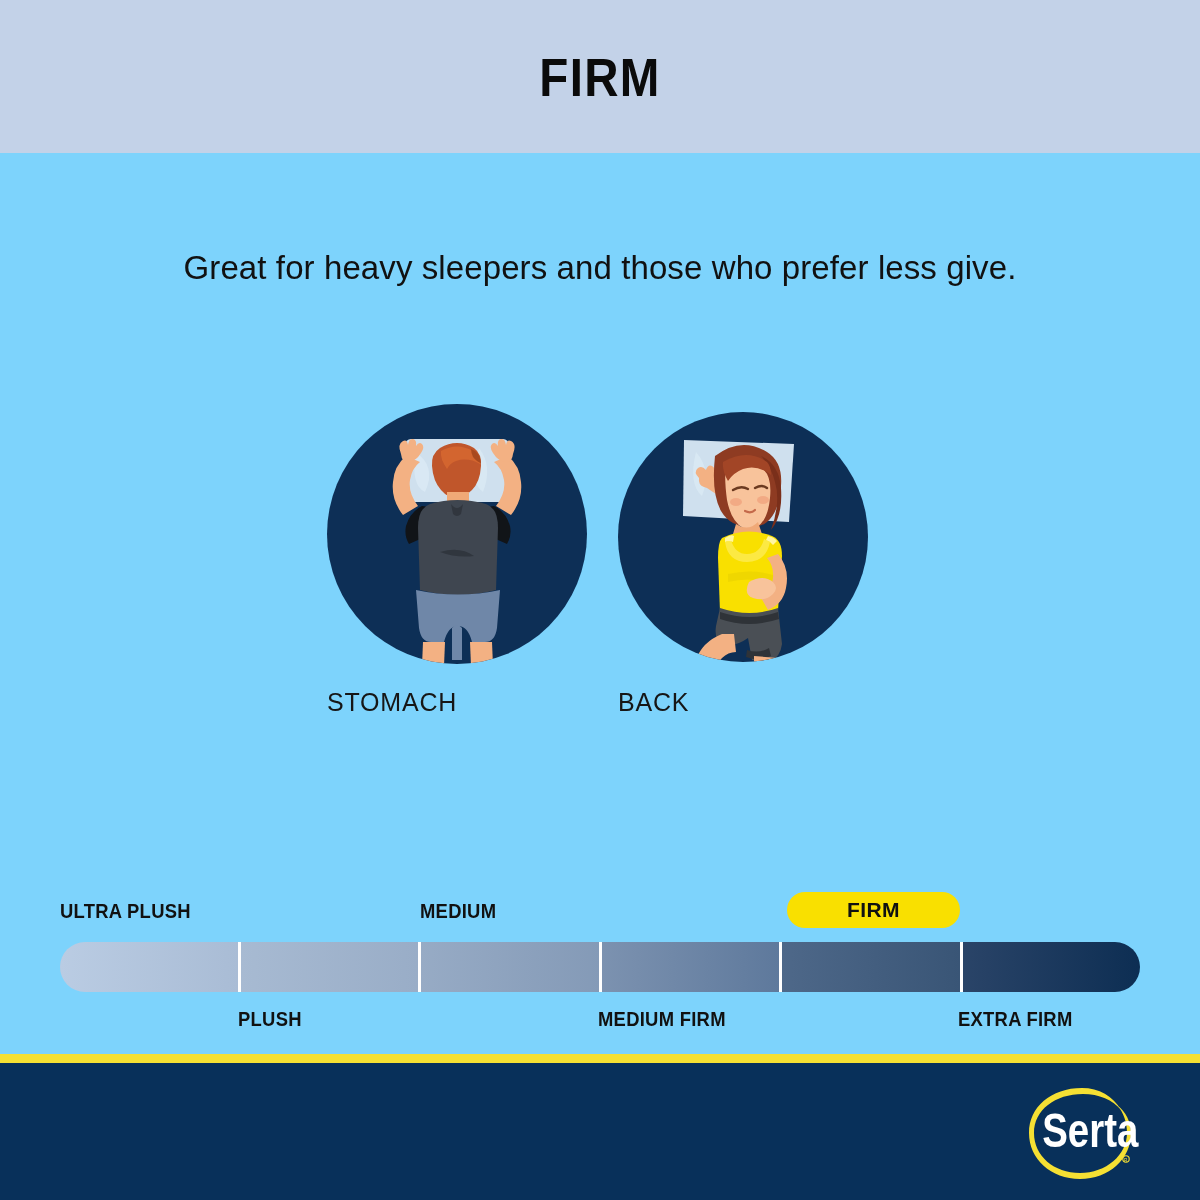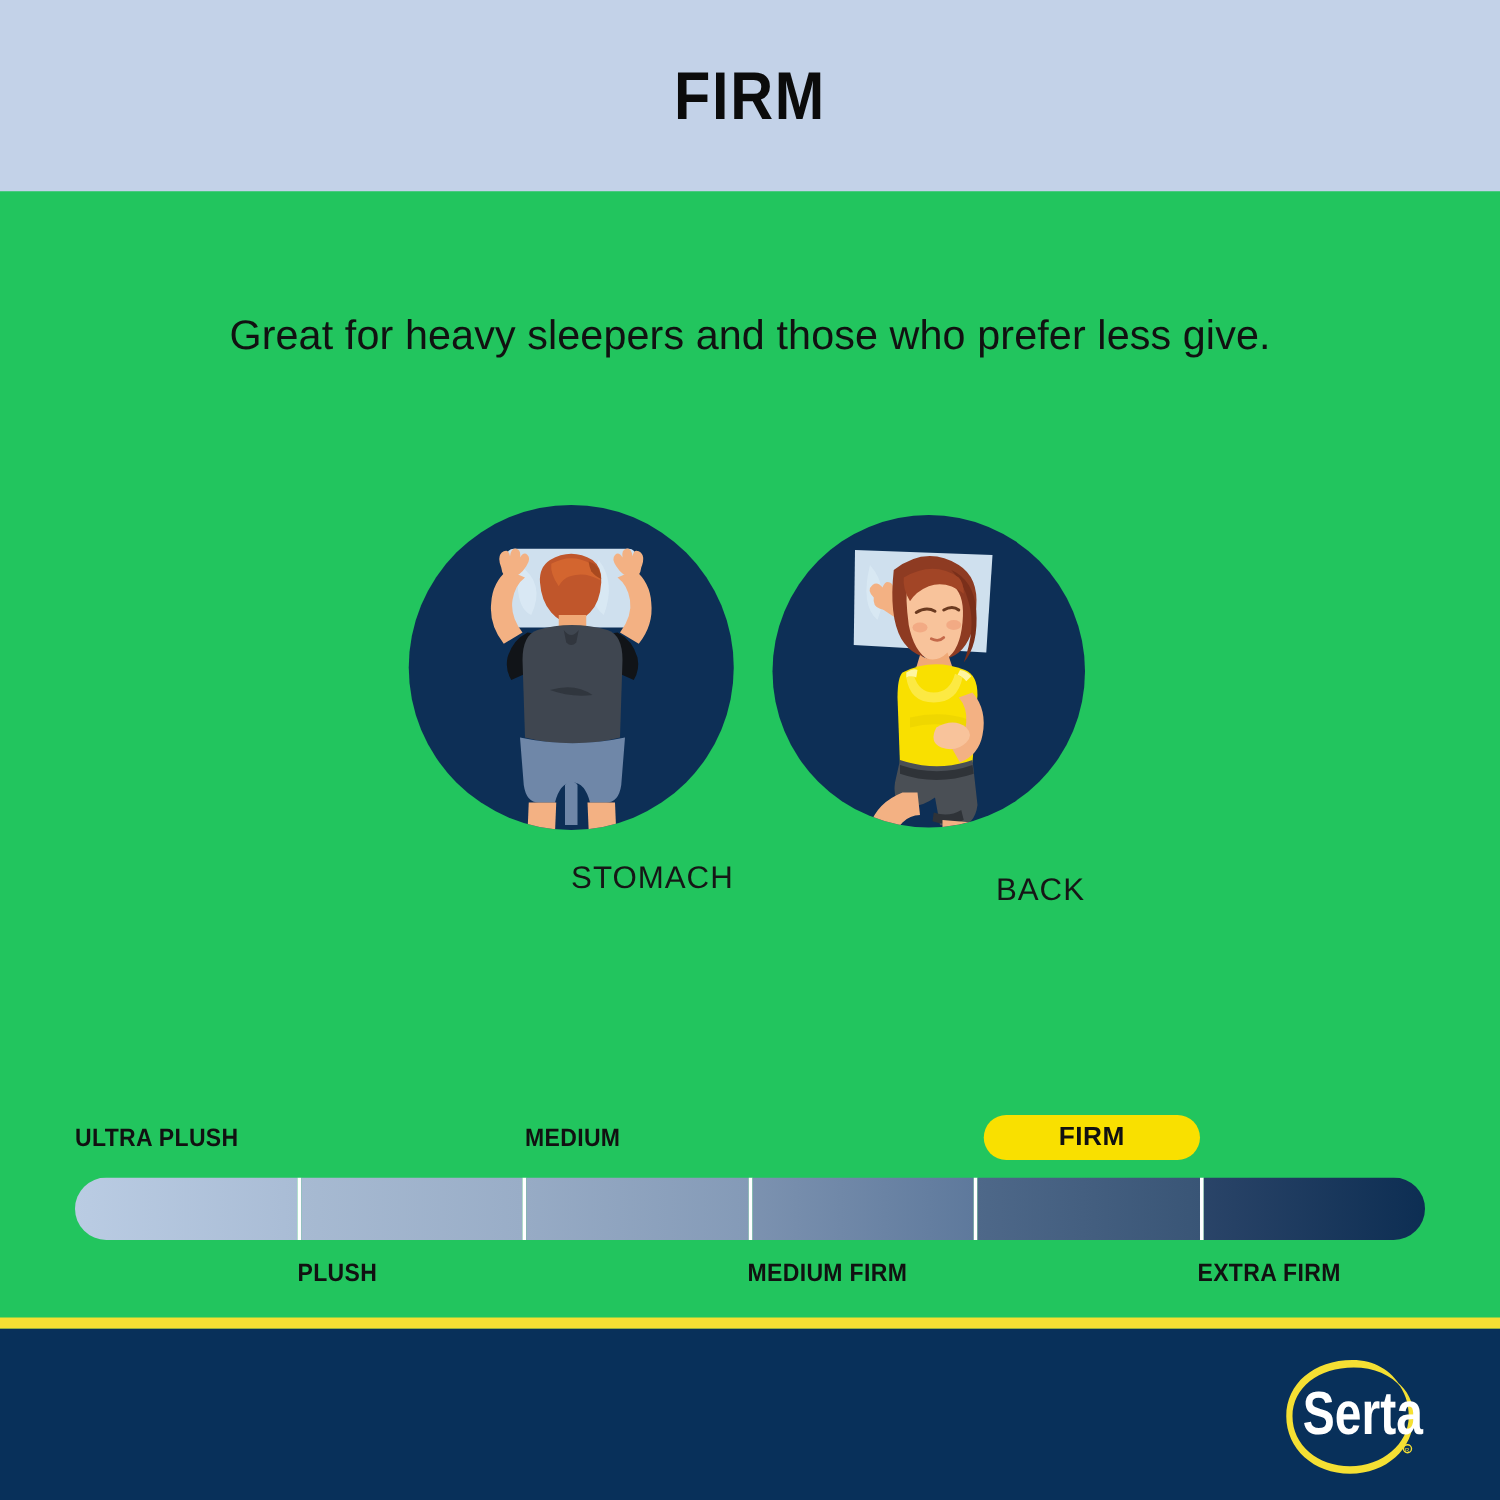--- a/index.html
+++ b/index.html
@@ -11,21 +11,21 @@
     height: 1200px;
     background: #ffffff;
     font-family: "Liberation Sans", sans-serif;
     overflow: hidden;
     position: relative;
   }
   .page {
     position: relative;
     width: 1200px;
     height: 1128px;
-    background: #22c55e;
+    background: #7dd3fc;
   }
 
   
   .header-band {
     position: absolute;
     left: 0; top: 0;
     width: 1200px;
     height: 153px;
     background: #c3d2e8;
     display: flex;
@@ -59,42 +59,42 @@
   
   .poses {
     position: absolute;
     left: 0;
     top: 404px;
     width: 1200px;
     height: 350px;
   }
   .pose {
     position: absolute;
-    text-align: right;
+    text-align: left;
   }
   .pose-stomach { left: 327px; top: 0px; width: 260px; }
   .pose-back    { left: 618px; top: 8px; width: 250px; }
 
   .circle {
     position: relative;
     border-radius: 50%;
     background: #0d2f56;
     overflow: hidden;
   }
   .pose-stomach .circle { width: 260px; height: 260px; }
   .pose-back .circle    { width: 250px; height: 250px; }
 
   .pose-label {
     margin-top: 24px;
     font-size: 25px;
     font-weight: 300;
     color: #161616;
     letter-spacing: 0.8px;
   }
-  .pose-back .pose-label { margin-top: 36px; }
+  .pose-back .pose-label { margin-top: 26px; }
 
   
   .scale {
     position: absolute;
     left: 60px;
     top: 892px;
     width: 1080px;
     height: 145px;
   }
   .scale-bar {

